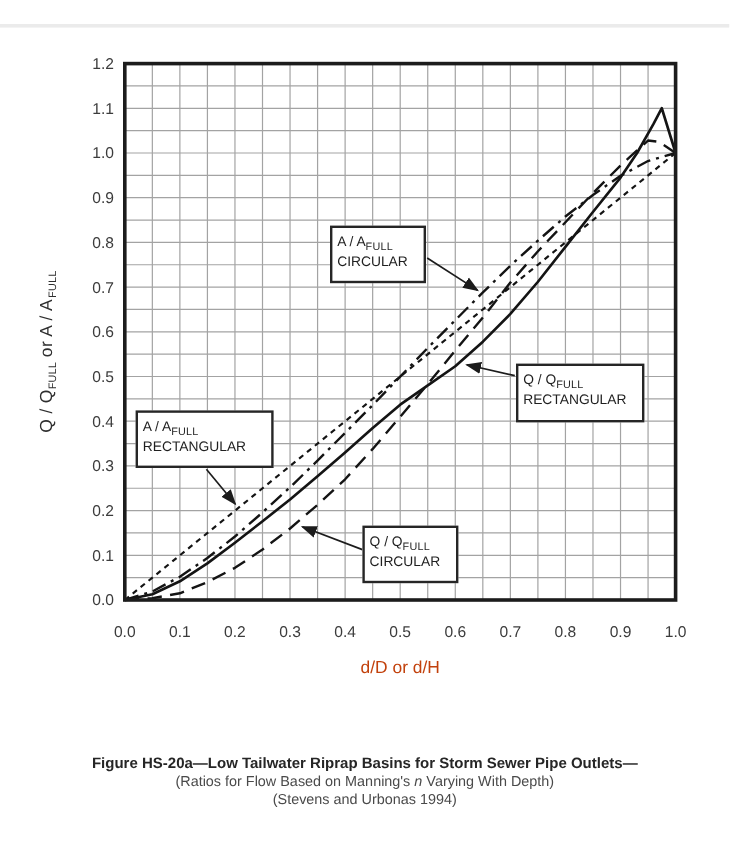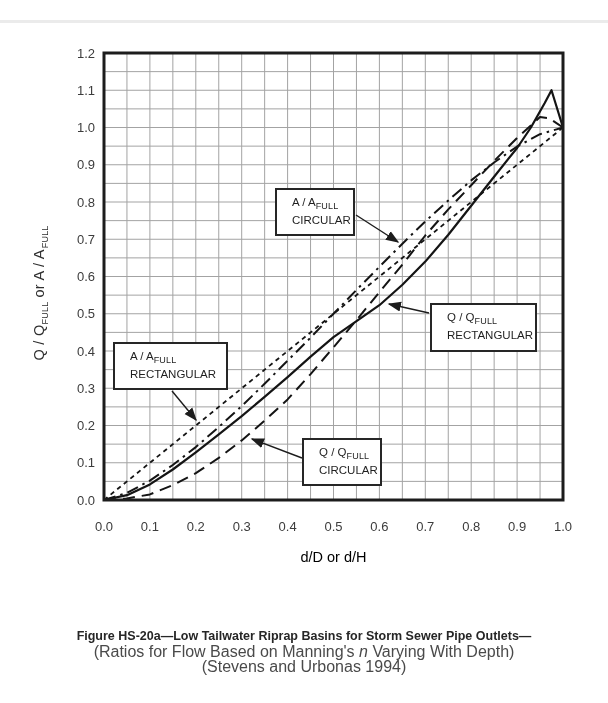--- a/index.html
+++ b/index.html
@@ -17,28 +17,28 @@
   svg .dashdot{stroke-width:2;}
   svg .finedash{stroke-width:1.8;}
   svg .arrow{stroke:#1c1c1c;stroke-width:1.4;}
   svg text.tick{font-family:"Liberation Sans","DejaVu Sans",sans-serif;font-size:13px;fill:#3c3c3c;}
   .y-title{
     position:absolute;left:-118px;top:282px;width:320px;height:22px;
     transform:rotate(-90deg);text-align:center;font-size:14.5px;color:#2e2e2e;letter-spacing:.3px;white-space:nowrap;
   }
   .y-title sub,.ann sub{font-size:9px;letter-spacing:.2px;}
   .y-title .mid{margin-left:4px;margin-right:1px;}
-  .x-title{position:absolute;left:104px;top:549px;width:459px;text-align:center;font-size:14.5px;color:#000000;}
+  .x-title{position:absolute;left:104px;top:549px;width:459px;text-align:center;font-size:14.5px;color:#c2410c;}
   .ann{
     position:absolute;box-sizing:border-box;background:#ffffff;border:2px solid #262626;
-    padding:5px 7px 0 15px;font-size:11.5px;line-height:1.3;color:#1f1f1f;white-space:nowrap;
+    padding:5px 7px 0 4px;font-size:11.5px;line-height:1.3;color:#1f1f1f;white-space:nowrap;
   }
   .caption{position:absolute;left:0;top:629px;width:608px;text-align:center;line-height:15px;}
   .caption .bold{font-size:12.5px;font-weight:bold;color:#262626;}
-  .caption .reg{font-size:16px;color:#4a4a4a;}
+  .caption .reg{font-size:12px;color:#4a4a4a;}
 </style>
 </head>
 <body>
 
 <div class="figure">
 
   <div class="scan-line"></div>
 
   <svg id="chart" width="608" height="580">
       <defs>

